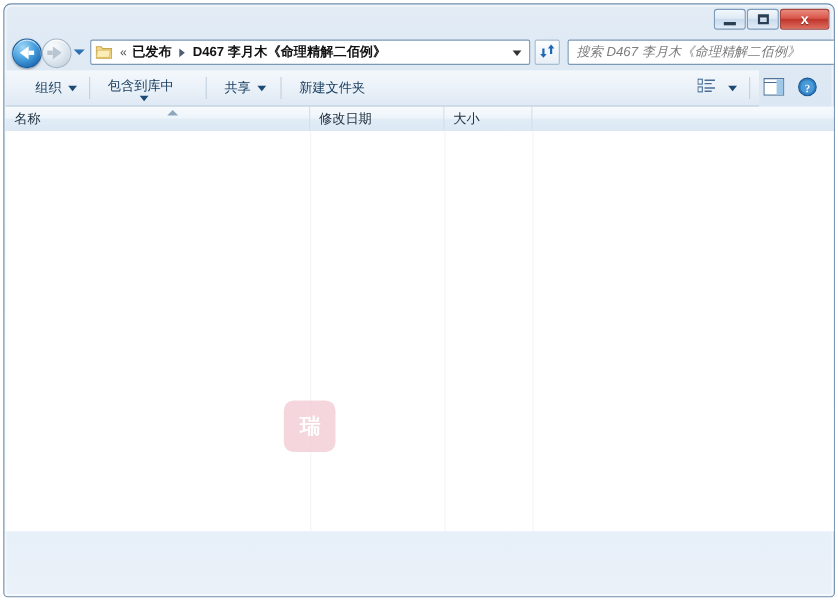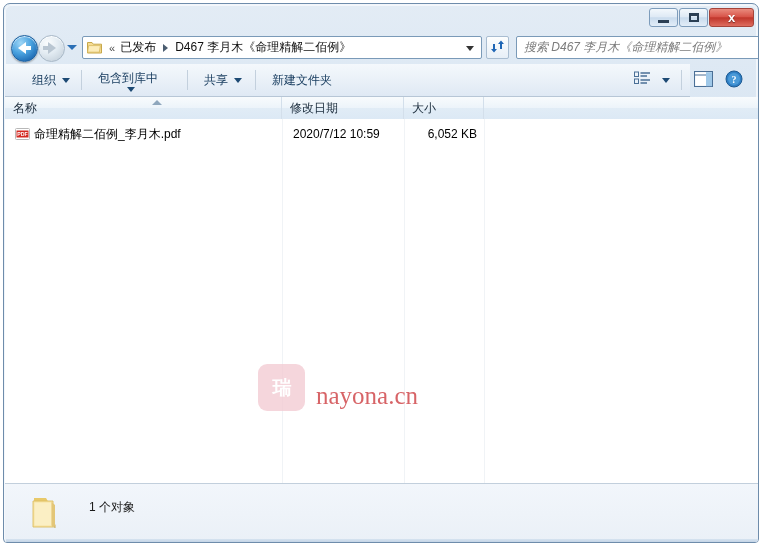--- a/index.html
+++ b/index.html
@@ -190,20 +190,21 @@
     overflow: hidden;
   }
   .crumb-chev-dbl {
     color: #4a4a4a;
     font-size: 11px;
     padding: 0 3px;
   }
   .crumb {
     padding: 1px 2px;
     color: #111;
+    font-weight: bold;
   }
   .crumb-sep {
     width: 0; height: 0;
     border-top: 4px solid transparent;
     border-bottom: 4px solid transparent;
     border-left: 5px solid #4b5d70;
     margin: 0 5px;
   }
   .addr-drop {
     position: absolute;
@@ -620,50 +621,22 @@
       <span class="colhdr-label">大小</span>
     </div>
     <div class="colhdr" style="left:479px; width:275px; border-right:none;"></div>
   </div>
 
   <div class="filelist">
     <div class="grid-line" style="left:277px;"></div>
     <div class="grid-line" style="left:399px;"></div>
     <div class="grid-line" style="left:479px;"></div>
 
-    <div class="filerow">
-      <span class="cell-name">
-        <span class="pdf-icon">
-          <svg width="15" height="15" viewBox="0 0 15 15">
-            <rect x="0.5" y="1.5" width="14" height="11" rx="1" fill="#ffffff" stroke="#b8b8b8" stroke-width="1"></rect>
-            <rect x="1.5" y="3.5" width="12" height="7" fill="#d32a22"></rect>
-            <text x="7.5" y="9.4" font-size="5.2" font-family="Liberation Sans, sans-serif" font-weight="bold" fill="#ffffff" text-anchor="middle">PDF</text>
-          </svg>
-        </span>
-        <span>命理精解二佰例_李月木.pdf</span>
-      </span>
-      <span class="cell-date">2020/7/12 10:59</span>
-      <span class="cell-size">6,052 KB</span>
-    </div>
 
     <div class="watermark">
       <div class="wm-seal">
         <div class="wm-seal-inner">瑞</div>
       </div>
-      <div class="wm-url-text">nayona.cn</div>
     </div>
   </div>
 
-  <div class="statusbar">
-    <span class="status-folder">
-      <svg width="38" height="36" viewBox="0 0 38 36">
-        <path d="M5 3 L17 3 L20 8 L5 8 Z" fill="#e8c96a"></path>
-        <path d="M4 6 L24 6 L24 32 L4 32 Z" fill="#f7e3a1" stroke="#ddbd62" stroke-width="0.9"></path>
-        <path d="M5.5 7.5 L22.5 7.5 L22.5 30.5 L5.5 30.5 Z" fill="#fbefc4"></path>
-        <path d="M22.5 7 L26 10 L26 33 L22.5 30.5 Z" fill="#e3c678"></path>
-        <path d="M24 33 L27 29 L27 33 Z" fill="#cbb068" opacity="0.55"></path>
-      </svg>
-    </span>
-    <span class="status-text">1 个对象</span>
-    <div class="status-bottom-edge"></div>
-  </div>
 
 </div>
 
 </body></html>

